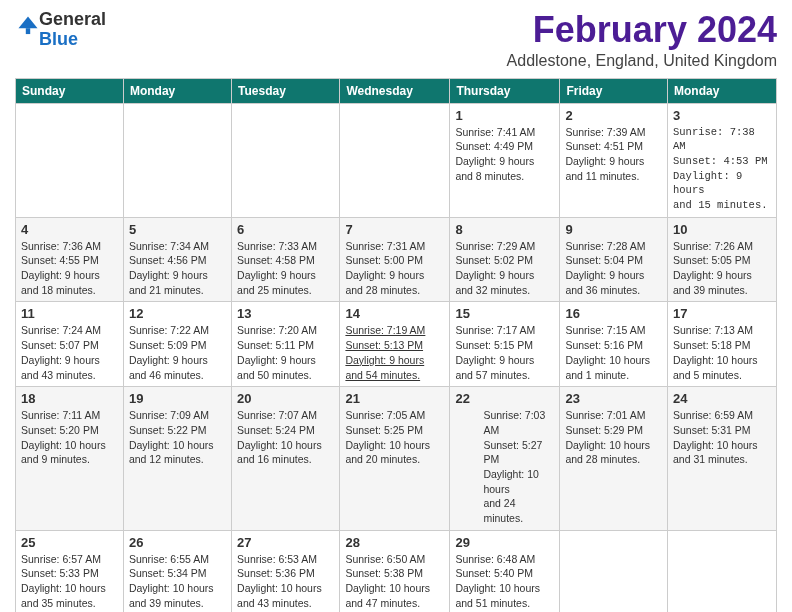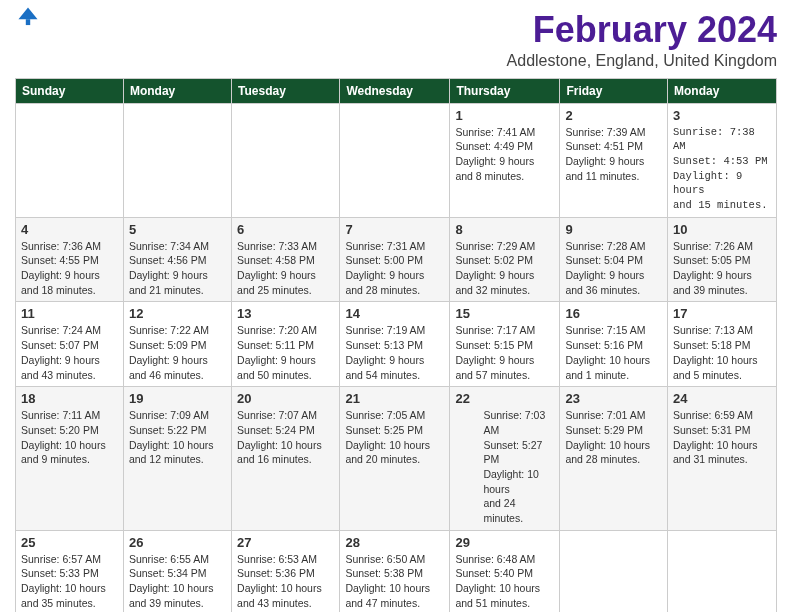--- a/index.html
+++ b/index.html
@@ -48,21 +48,21 @@
       font-size: 16px;
       color: #444;
       margin-top: 2px;
     }
     .calendar-table {
       width: 100%;
       border-collapse: collapse;
       font-size: 11px;
     }
     .calendar-table thead tr th {
-      background-color: #14532d;
+      background-color: #0f766e;
       color: #fff;
       text-align: left;
       padding: 5px 6px;
       font-size: 12px;
       font-weight: bold;
       border: 1px solid #ccc;
     }
     .calendar-table tbody tr td {
       border: 1px solid #ccc;
       vertical-align: top;
@@ -96,20 +96,26 @@
 </head>
 <body>
 
 <div class="header-section">
   <div class="logo">
     <div>
       <svg class="logo-icon" viewBox="0 0 30 30">
         <polygon points="15,2 28,18 2,18" fill="#1a6fc4"></polygon>
         <rect x="12" y="18" width="6" height="8" fill="#1a6fc4"></rect>
       </svg>
+    </div>
+    <div>
+      <div class="logo-text">
+        <span class="logo-general">General</span><br>
+        <span class="logo-blue">Blue</span>
+      </div>
     </div>
   </div>
   <div class="title-block">
     <div class="calendar-title">February 2024</div>
     <div class="calendar-subtitle">Addlestone, England, United Kingdom</div>
   </div>
 </div>
 
 <table class="calendar-table">
   <thead>
@@ -219,21 +225,21 @@
         </td>
         <td>
           <span class="day-number">13</span>
           <div class="day-info" style="white-space: pre-line;">Sunrise: 7:20 AM
 Sunset: 5:11 PM
 Daylight: 9 hours
 and 50 minutes.</div>
         </td>
         <td>
           <span class="day-number">14</span>
-          <div class="day-info" style="white-space: pre-line;">Sunrise: 7:19 AM
+          <div class="day-info" style="white-space: pre-line; text-decoration: underline;">Sunrise: 7:19 AM
 Sunset: 5:13 PM
 Daylight: 9 hours
 and 54 minutes.</div>
         </td>
         <td>
           <span class="day-number">15</span>
           <div class="day-info" style="white-space: pre-line;">Sunrise: 7:17 AM
 Sunset: 5:15 PM
 Daylight: 9 hours
 and 57 minutes.</div>

